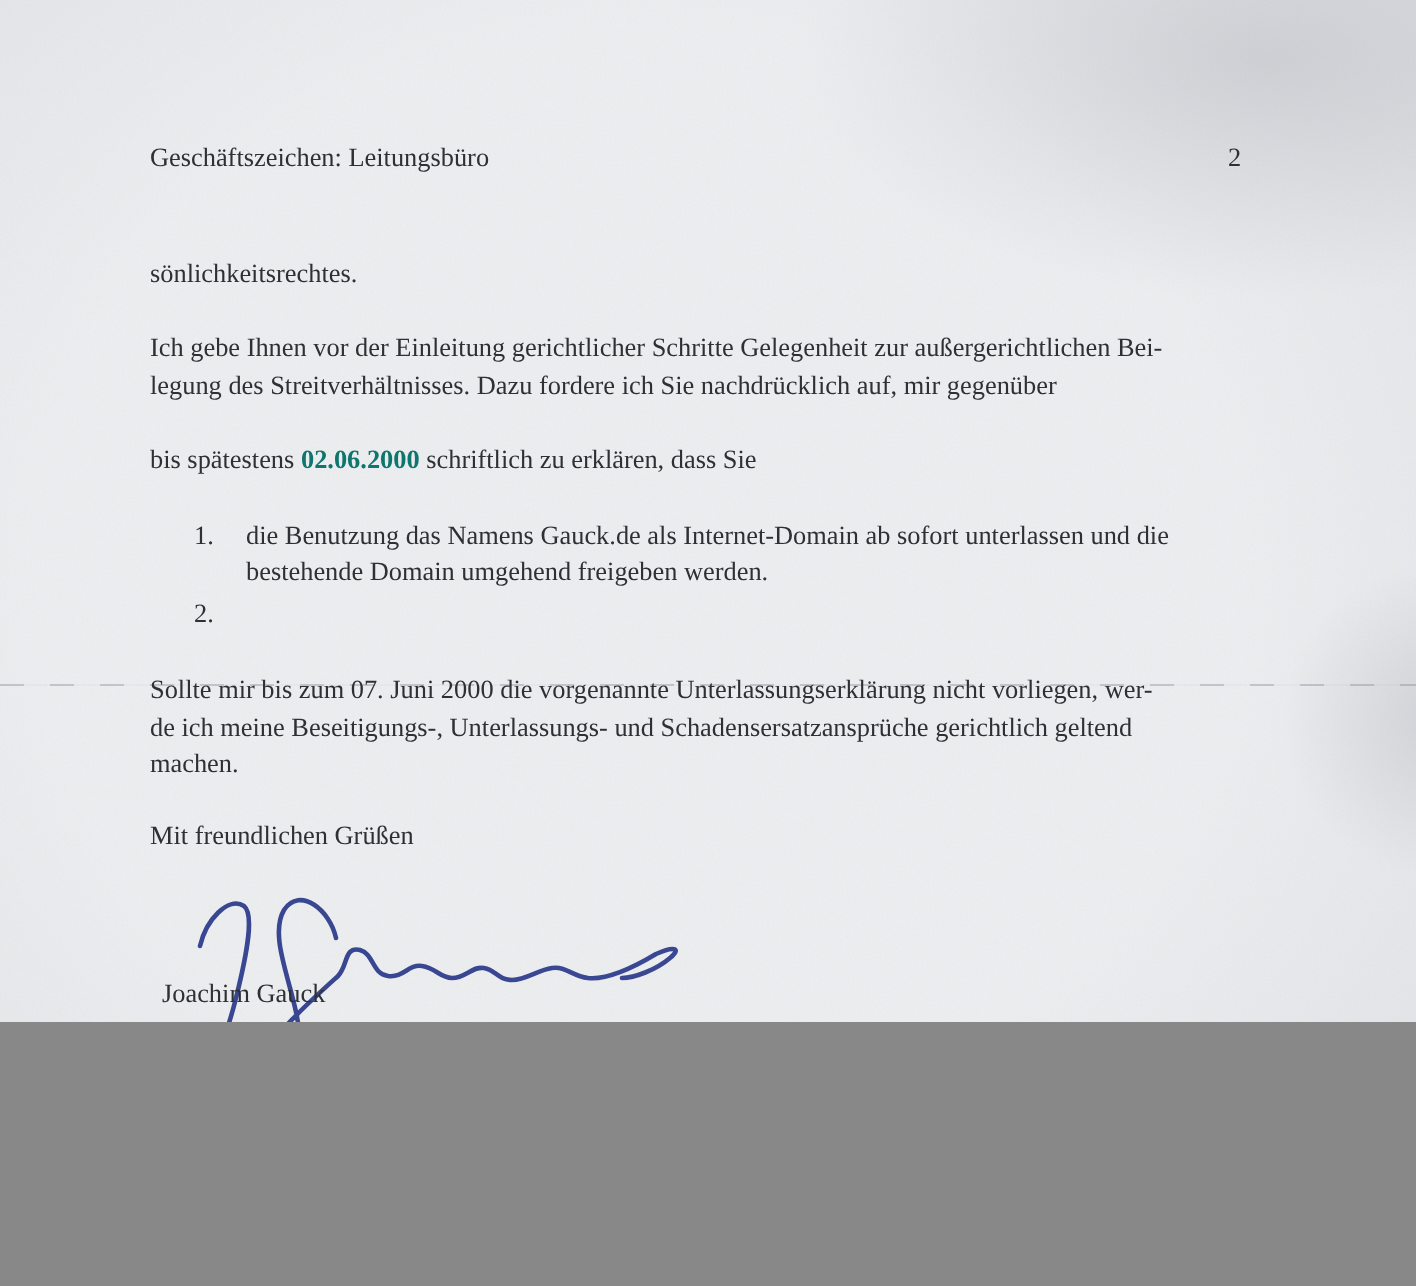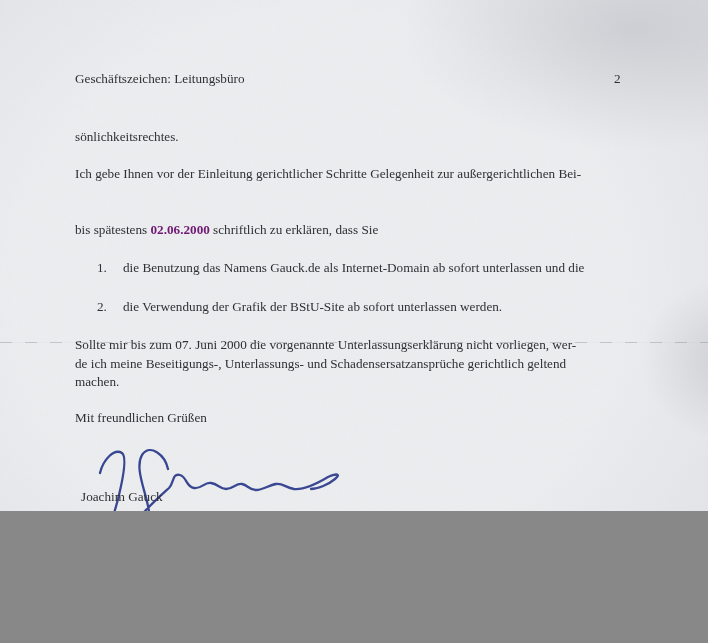--- a/index.html
+++ b/index.html
@@ -33,21 +33,21 @@
   }
   .paper-noise { position: absolute; left: 0; top: 0; pointer-events: none; }
   .crease {
     position: absolute; left: 0; top: 342px; width: 708px; height: 1px;
     background: repeating-linear-gradient(90deg,
       rgba(125,130,142,0.38) 0px, rgba(125,130,142,0.38) 12px,
       rgba(125,130,142,0.05) 12px, rgba(125,130,142,0.05) 25px);
     pointer-events: none;
   }
   .line { position: absolute; white-space: nowrap; line-height: 18.5px; }
-  .bold { font-weight: bold; color: #701a75; }
+  .bold { font-weight: bold; color: #0f766e; }
   .list-marker { position: absolute; white-space: nowrap; line-height: 18.5px; }
   .sig-svg { position: absolute; left: 90px; top: 442px; }
   .sig-name { position: absolute; left: 81px; top: 489px; white-space: nowrap; }
 </style>
 </head>
 <body>
 
 <div class="page">
 
   <svg class="paper-noise" width="708" height="643">
@@ -63,27 +63,28 @@
   <div class="shade shade-bottom"></div>
   <div class="shade vignette"></div>
   <div class="crease"></div>
 
   <div class="line" style="left:75px; top:70px;">Geschäftszeichen: Leitungsbüro</div>
   <div class="line" style="left:614px; top:70px;">2</div>
 
   <div class="line" style="left:75px; top:165px;">Ich gebe Ihnen vor der Einleitung gerichtlicher Schritte Gelegenheit zur außergerichtlichen Bei-</div>
 
   <div class="line" style="left:75px; top:127.5px;">sönlichkeitsrechtes.</div>
+  <div class="line" style="left:75px; top:183.5px;">legung des Streitverhältnisses. Dazu fordere ich Sie nachdrücklich auf, mir gegenüber</div>
 
   <div class="line" style="left:75px; top:220.5px;"><span>bis spätestens </span><span class="bold">02.06.2000</span><span> schriftlich zu erklären, dass Sie</span></div>
 
   <div class="list-marker" style="left:97px; top:258.5px;">1.</div>
   <div class="line" style="left:123px; top:258.5px;">die Benutzung das Namens Gauck.de als Internet-Domain ab sofort unterlassen und die</div>
+  <div class="line" style="left:123px; top:277px;">bestehende Domain umgehend freigeben werden.</div>
   <div class="list-marker" style="left:97px; top:297.5px;">2.</div>
-  <div class="line" style="left:123px; top:297.5px;">die Verwendung der Grafik der BStU-Site ab sofort unterlassen werden.</div>
 
   <div class="line" style="left:75px; top:336px;">Sollte mir bis zum 07. Juni 2000 die vorgenannte Unterlassungserklärung nicht vorliegen, wer-</div>
   <div class="line" style="left:75px; top:354.5px;">de ich meine Beseitigungs-, Unterlassungs- und Schadensersatzansprüche gerichtlich geltend</div>
   <div class="line" style="left:75px; top:373px;">machen.</div>
 
   <div class="line" style="left:75px; top:408.5px;text-align:right;">Mit freundlichen Grüßen</div>
 
   <svg class="sig-svg" width="255" height="115" viewBox="0 0 255 115">
     <g fill="none" stroke="#2a3a8c" stroke-width="2.3" stroke-linecap="round" stroke-linejoin="round" opacity="0.92">
       <path d="M10,31 C13,18 24,6 32,11 C37,15 34,33 28,57 C22,81 14,97 8,107"></path>

